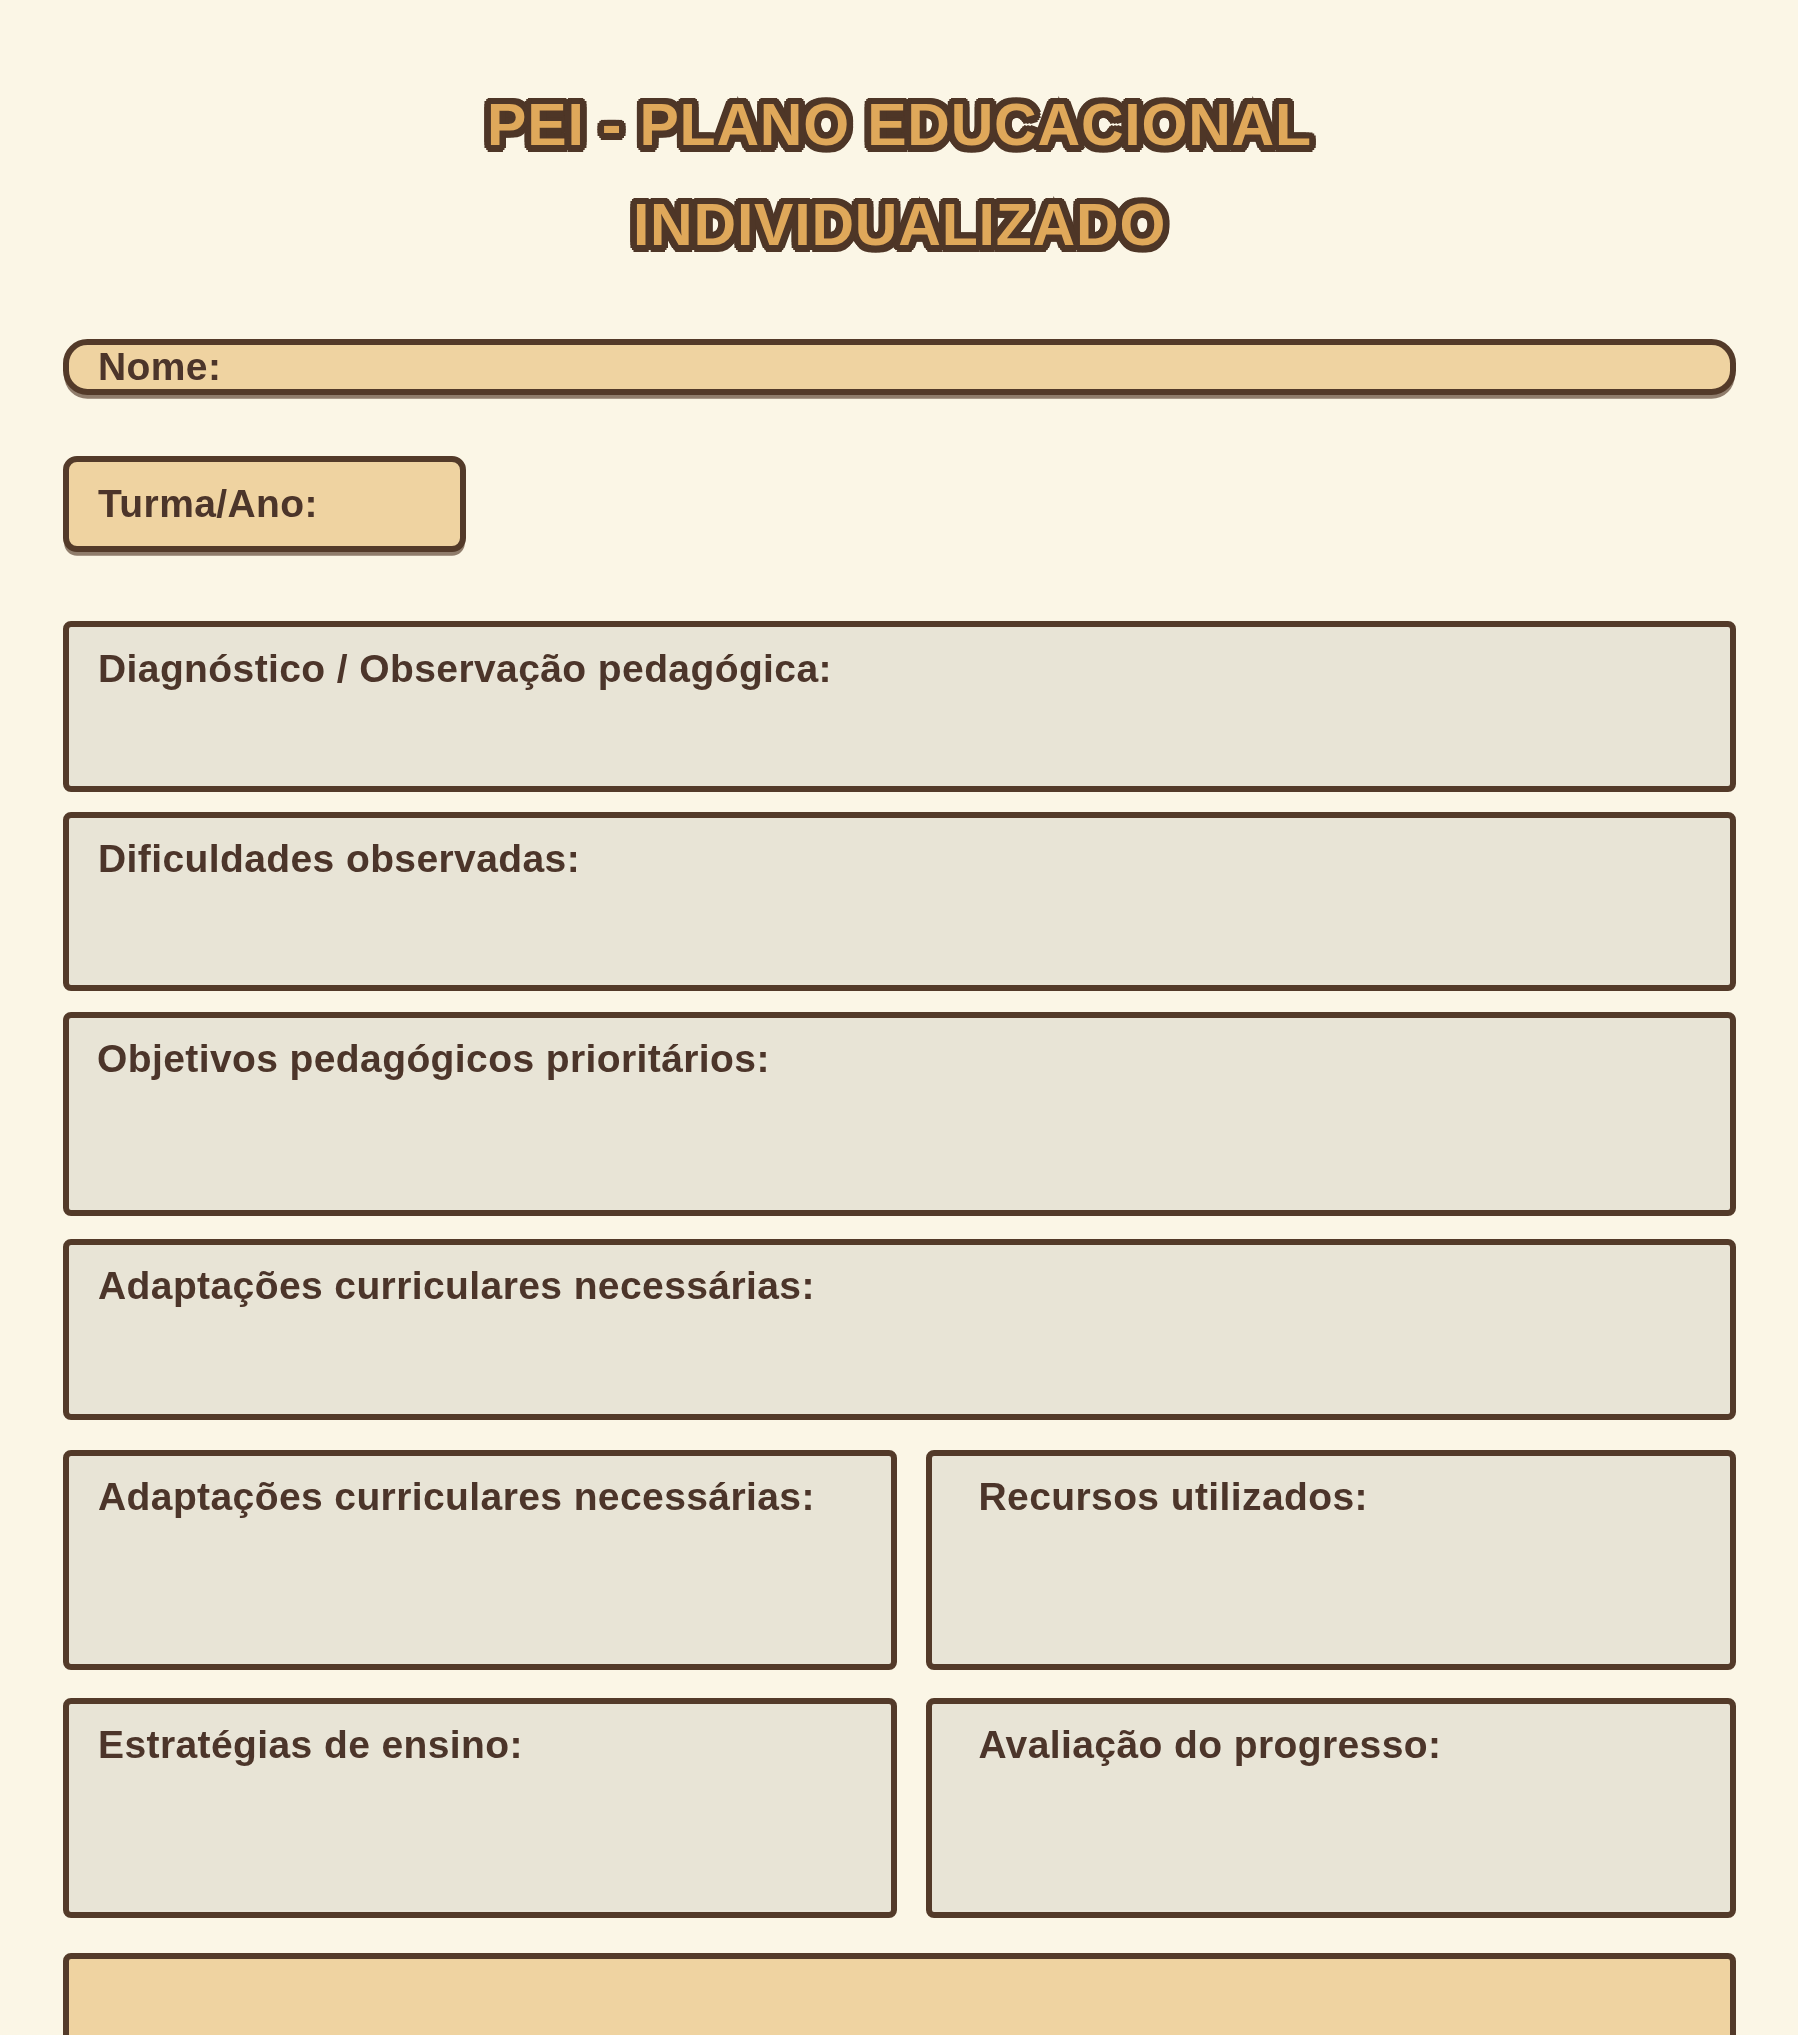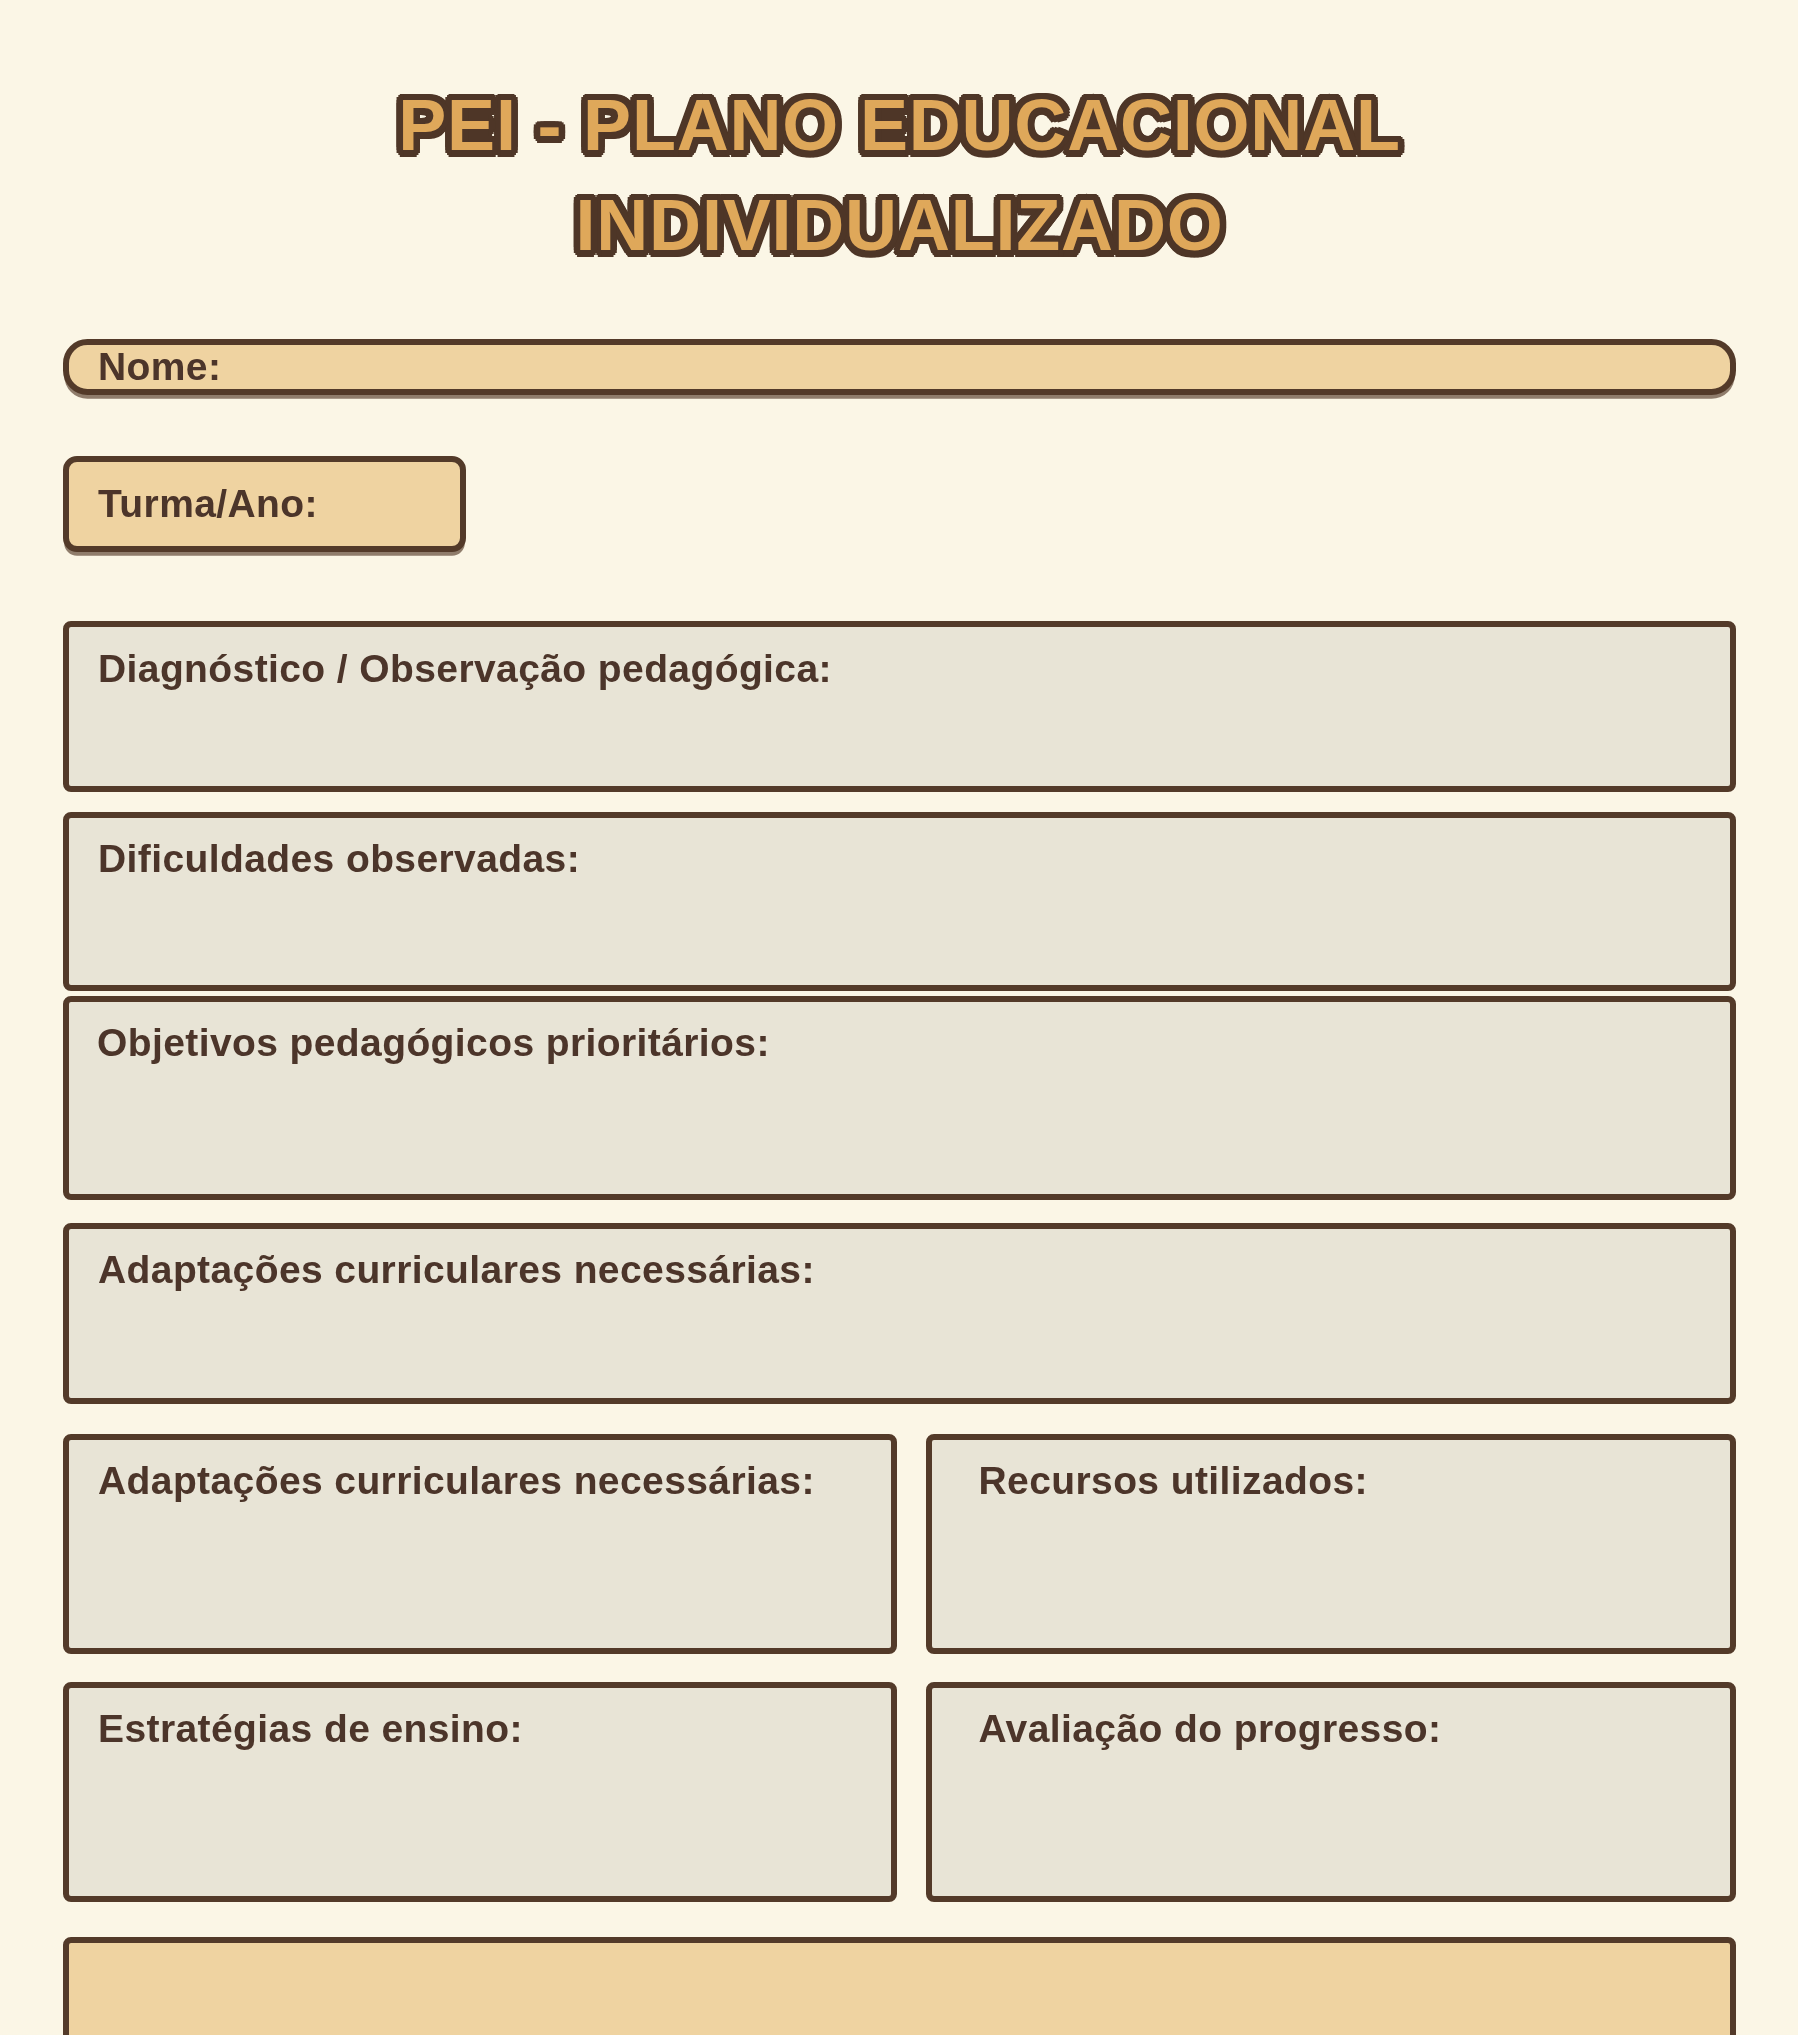--- a/index.html
+++ b/index.html
@@ -9,21 +9,21 @@
   *{box-sizing:border-box;}
   html,body{margin:0;padding:0;}
   body{background:var(--page-bg);font-family:"Liberation Sans","DejaVu Sans",sans-serif;}
   .page{
     position:relative;width:1799px;height:2544px;background:var(--page-bg);
     padding:75px 63px 0 63px;overflow:hidden;
   }
   
   .title{
     text-align:center;color:var(--title-fill);
-    font-weight:bold;font-size:72px;line-height:100px;letter-spacing:0.8px;
+    font-weight:bold;font-size:59px;line-height:100px;letter-spacing:0.8px;
     -webkit-text-stroke:8.1px var(--title-stroke);
     paint-order:stroke fill;
     text-shadow:
       6.5px 0 var(--title-stroke), -6.5px 0 var(--title-stroke),
       0 6.5px var(--title-stroke), 0 -6.5px var(--title-stroke),
       4.9px 4.9px var(--title-stroke), -4.9px 4.9px var(--title-stroke),
       4.9px -4.9px var(--title-stroke), -4.9px -4.9px var(--title-stroke),
       6.5px 3.3px var(--title-stroke), -6.5px 3.3px var(--title-stroke),
       6.5px -3.3px var(--title-stroke), -6.5px -3.3px var(--title-stroke),
       3.3px 6.5px var(--title-stroke), -3.3px 6.5px var(--title-stroke),
@@ -45,21 +45,21 @@
   }
   
   .box{
     background:var(--gray);border:6.1px solid var(--border);border-radius:8px;
     padding:19.5px 29px;overflow:hidden;
   }
   .box .label{display:block;}
   .box1{height:171px;margin-top:69px;}
   .box2{height:175px;margin-top:24.4px;}
   .box3{height:179px;margin-top:19.5px;}
-  .box4{height:204px;margin-top:5px;padding-left:28px;}
+  .box4{height:204px;margin-top:21px;padding-left:28px;}
   .box5{height:181px;margin-top:23px;}
   .row{display:flex;gap:28.5px;}
   .row1{margin-top:30px;}
   .row2{margin-top:28px;align-items:center;}
   .row .box{height:220px;margin:0;}
   .row .col-left{width:834px;flex:none;}
   .row .col-right{flex:1;padding-left:47px;}
   .box-big{
     height:405px;margin-top:35px;background:var(--tan);
     box-shadow:0 5.7px 0 -1.2px rgba(84,59,42,0.8);

